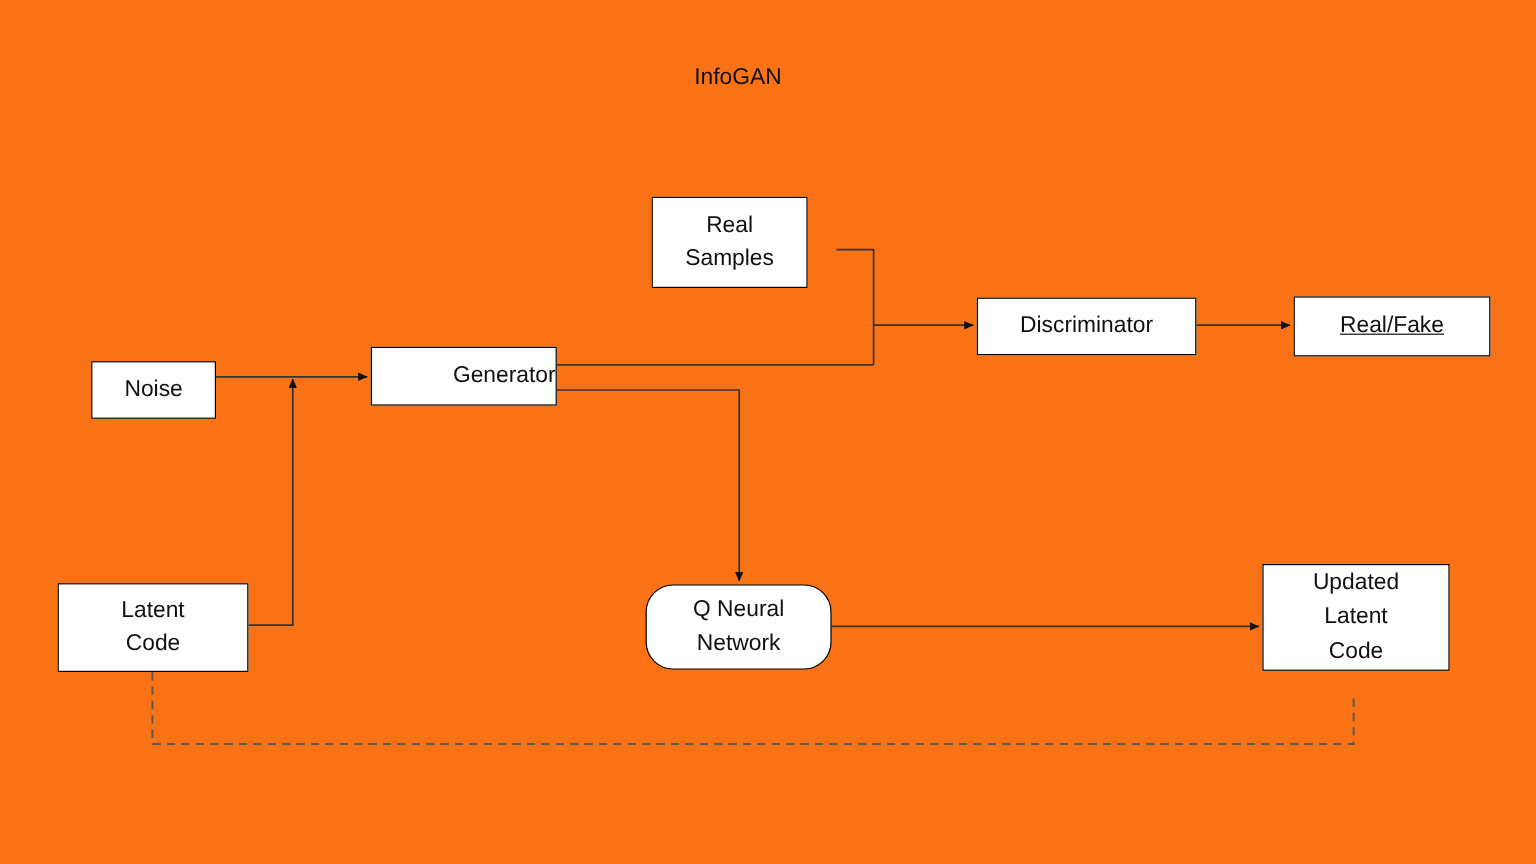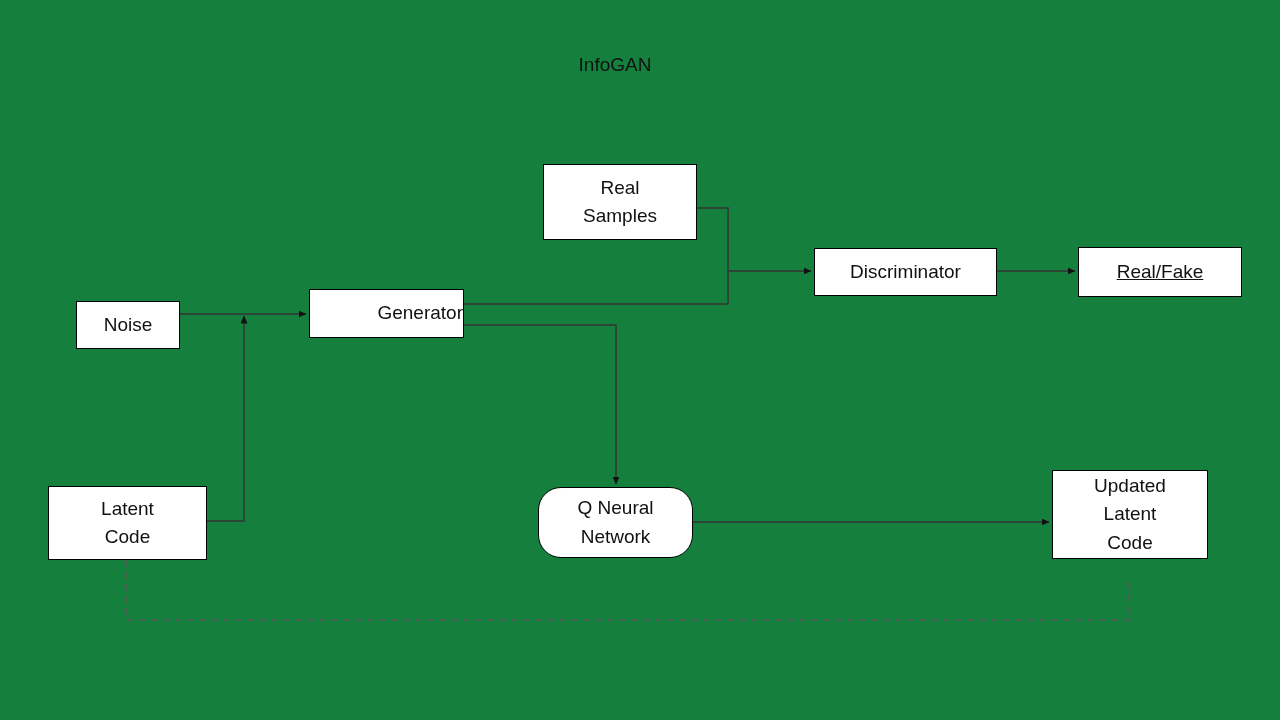--- a/index.html
+++ b/index.html
@@ -5,21 +5,21 @@
   * { margin: 0; padding: 0; box-sizing: border-box; }
   html, body {
     width: 1280px; height: 720px;
     background: #ffffff;
     font-family: "Liberation Sans", "DejaVu Sans", sans-serif;
     overflow: hidden;
   }
   .canvas {
     position: relative;
     width: 1280px; height: 720px;
-    background: #15803d;
+    background: #f97316;
   }
   .diagram-title {
     position: absolute;
     left: 515px; top: 54px; width: 200px;
     text-align: center;
     font-size: 19px;
     color: #111111;
   }
   .edges-layer {
     position: absolute;
@@ -35,21 +35,21 @@
     align-items: center;
     justify-content: center;
     text-align: center;
     font-size: 19px;
     line-height: 1.5;
     color: #111111;
     white-space: pre-line;
   }
   .node-noise              { left:  76px; top: 289px; width: 104px; height:  48px; margin-top: 12px; }
   .node-generator          { left: 309px; top: 289px; width: 155px; height:  49px; justify-content: flex-end; }
-  .node-real-samples       { left: 543px; top: 164px; width: 154px; height:  76px; }
+  .node-real-samples       { left: 543px; top: 164px; width: 130px; height:  76px; }
   .node-discriminator      { left: 814px; top: 248px; width: 183px; height:  48px; }
   .node-real-fake          { left:1078px; top: 247px; width: 164px; height:  50px; text-decoration: underline; }
   .node-latent-code        { left:  48px; top: 486px; width: 159px; height:  74px; }
   .node-q-neural-network   { left: 538px; top: 487px; width: 155px; height:  71px; border-radius: 23px; }
   .node-updated-latent-code{ left:1052px; top: 470px; width: 156px; height: 89px; }
   .edge-caption {
     position: absolute;
     left: 516px; top: 632px; width: 200px;
     text-align: center;
     font-size: 19px;

